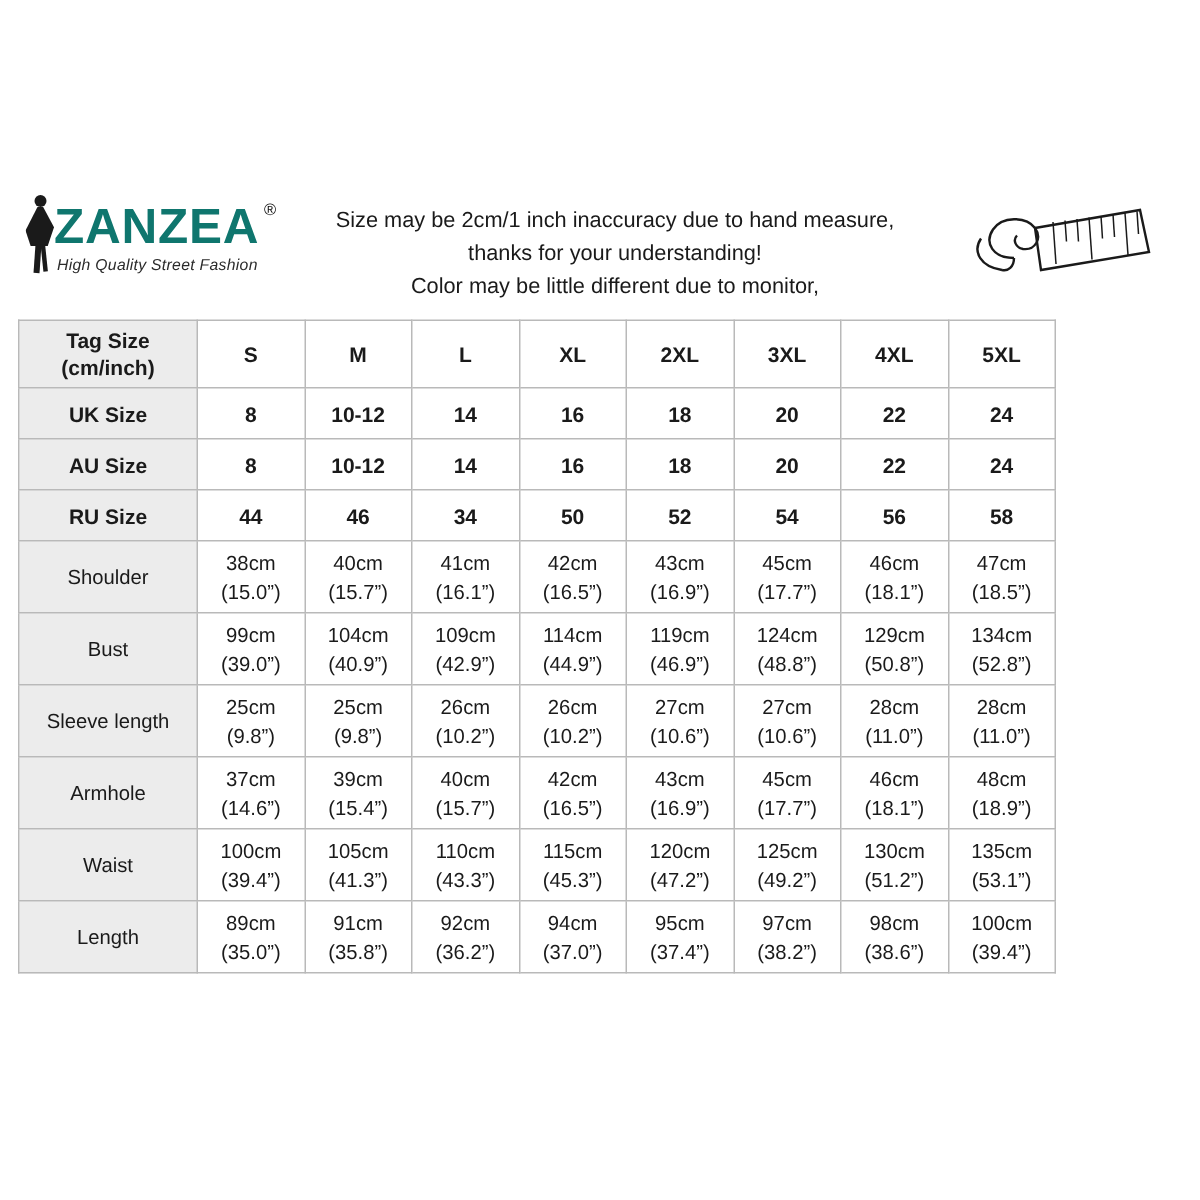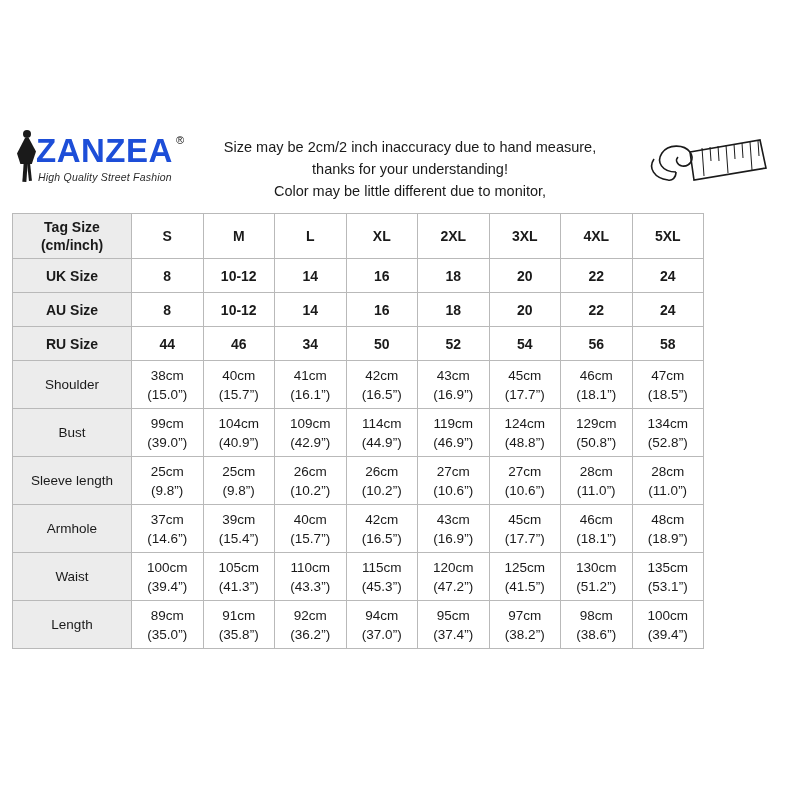--- a/index.html
+++ b/index.html
@@ -75,21 +75,21 @@
     background: #1a1a1a;
     transform: rotate(-6deg);
   }
   .brand-name {
     position: absolute;
     left: 24px;
     top: 6px;
     font-size: 33px;
     font-weight: bold;
     letter-spacing: 0.5px;
-    color: #1d4ed8;
+    color: #0f766e;
     font-family: "Liberation Sans", sans-serif;
   }
   .brand-reg {
     position: absolute;
     left: 164px;
     top: 8px;
     font-size: 11px;
     color: #111111;
   }
   .brand-tag {
@@ -161,21 +161,21 @@
         <div class="body"></div>
         <div class="leg"></div>
         <div class="leg2"></div>
       </div>
       <div class="brand-name">ZANZEA</div>
       <div class="brand-reg">®</div>
       <div class="brand-tag">High Quality Street Fashion</div>
     </div>
 
     <div class="notice">
-      <div>Size may be 2cm/2 inch inaccuracy due to hand measure,</div>
+      <div>Size may be 2cm/1 inch inaccuracy due to hand measure,</div>
       <div>thanks for your understanding!</div>
       <div>Color may be little different due to monitor,</div>
     </div>
 
     <svg class="tape" viewBox="0 0 140 70">
       <g fill="none" stroke="#1a1a1a" stroke-width="1.6">
         <path d="M44 44 C30 44 24 34 30 25 C36 16 52 16 58 24 C63 31 58 39 50 38 C45 37 43 32 46 29"></path>
         <path d="M36 52 C22 50 16 40 22 31"></path>
         <path d="M58 24 L128 12 L134 40 L62 52 Z"></path>
         <path d="M44 44 C44 50 40 53 36 52"></path>
@@ -408,21 +408,21 @@
         <td>
           <span class="cm">115cm</span>
           <span class="inch">(45.3”)</span>
         </td>
         <td>
           <span class="cm">120cm</span>
           <span class="inch">(47.2”)</span>
         </td>
         <td>
           <span class="cm">125cm</span>
-          <span class="inch">(41.5”)</span>
+          <span class="inch">(49.2”)</span>
         </td>
         <td>
           <span class="cm">130cm</span>
           <span class="inch">(51.2”)</span>
         </td>
         <td>
           <span class="cm">135cm</span>
           <span class="inch">(53.1”)</span>
         </td>
       </tr>

